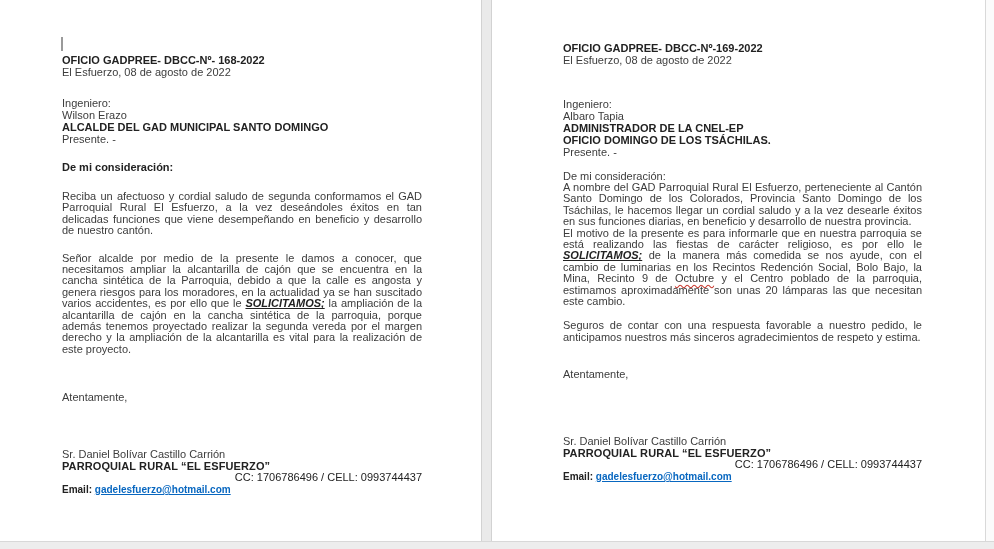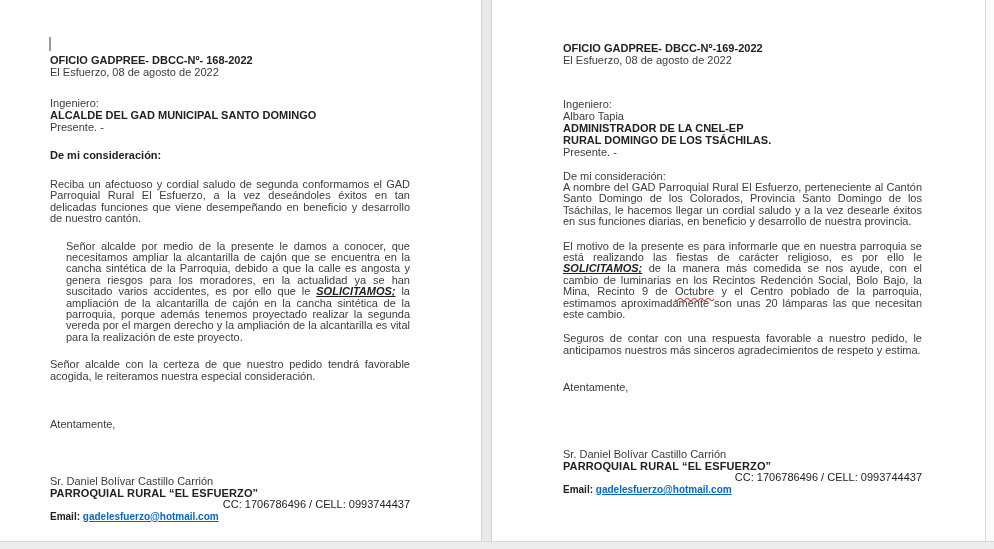--- a/index.html
+++ b/index.html
@@ -5,21 +5,21 @@
   html,body{margin:0;padding:0;}
   body{
     width:994px;height:549px;overflow:hidden;
     background:#ffffff;
     font-family:"Liberation Sans","DejaVu Sans",sans-serif;
     color:#3c3c3c;
   }
   #canvas{position:relative;width:994px;height:549px;}
 
   .page{position:absolute;top:0;height:541px;background:#ffffff;}
-  #page-left{left:0;width:481px;}
+  #page-left{left:12px;width:481px;}
   #page-right{left:492px;width:493px;}
 
   .page-gap{
     position:absolute;top:0;left:481px;width:11px;height:541px;
     background:#eaeaea;
     border-left:1px solid #d2d2d2;border-right:1px solid #d2d2d2;
     box-sizing:border-box;
   }
   .right-strip{
     position:absolute;top:0;left:985px;width:9px;height:541px;
@@ -52,24 +52,24 @@
 
   .greeting{font-size:11px;line-height:12px;}
   #page-left .greeting{margin-top:16px;font-weight:bold;color:#222;}
   #page-right .greeting{margin-top:12px;}
 
   .para{
     font-size:11px;line-height:11.4px;text-align:justify;
     color:#3c3c3c;
   }
   #page-left .p1{margin-top:18px;}
-  #page-left .p2{margin-top:16px;margin-left:16px;}
+  #page-left .p2{margin-top:16px;}
   #page-left .p3{margin-top:16px;}
   #page-right .p1{}
-  #page-right .p2{margin-top:13px;}
+  #page-right .p2{margin-top:0;}
   #page-right .p3{margin-top:13px;}
 
   .seg-strong-iu{font-weight:bold;font-style:italic;text-decoration:underline;color:#222;}
   .seg-spell{
     text-decoration:underline wavy #c9372c;
     text-decoration-skip-ink:none;
     text-underline-offset:2px;
   }
 
   #page-left .closing{margin-top:36px;}
@@ -93,31 +93,31 @@
     <div class="content">
       <span class="text-cursor"></span>
 
       <div class="hdr">
         <div class="oficio">OFICIO GADPREE- DBCC-Nº- 168-2022</div>
         <div class="date">El Esfuerzo, 08 de agosto de 2022</div>
       </div>
 
       <div class="recipient">
         <div class="line">Ingeniero:</div>
+        <div class="line">Wilson Erazo</div>
         <div>
             <div class="line bold">ALCALDE DEL GAD MUNICIPAL SANTO DOMINGO</div>
           </div>
         <div class="line">Presente. -</div>
       </div>
 
       <div class="greeting">De mi consideración:</div>
 
       <div class="para p1"><span class="seg-normal">Reciba un afectuoso y cordial saludo de segunda conformamos el GAD Parroquial Rural El Esfuerzo, a la vez deseándoles éxitos en tan delicadas funciones que viene desempeñando en beneficio y desarrollo de nuestro cantón.</span></div>
       <div class="para p2"><span class="seg-normal">Señor alcalde por medio de la presente le damos a conocer, que necesitamos ampliar la alcantarilla de cajón que se encuentra en la cancha sintética de la Parroquia, debido a que la calle es angosta y genera riesgos para los moradores, en la actualidad ya se han suscitado varios accidentes, es por ello que le </span><span class="seg-strong-iu">SOLICITAMOS;</span><span class="seg-normal"> la ampliación de la alcantarilla de cajón en la cancha sintética de la parroquia, porque además tenemos proyectado realizar la segunda vereda por el margen derecho y la ampliación de la alcantarilla es vital para la realización de este proyecto.</span></div>
-      <div class="para p3"><span class="seg-normal">Señor alcalde con la certeza de que nuestro pedido tendrá favorable acogida, le reiteramos nuestra especial consideración.</span></div>
 
       <div class="line closing">Atentamente,</div>
 
       <div class="signature">
         <div class="line">Sr. Daniel Bolívar Castillo Carrión</div>
         <div class="line sig-org">PARROQUIAL RURAL “EL ESFUERZO”</div>
         <div class="sig-cc">CC: 1706786496 / CELL: 0993744437</div>
         <div class="sig-email-row">
           <span class="sig-email-label">Email:</span>
           <span> </span>
@@ -134,21 +134,21 @@
       <div class="hdr">
         <div class="oficio">OFICIO GADPREE- DBCC-Nº-169-2022</div>
         <div class="date">El Esfuerzo, 08 de agosto de 2022</div>
       </div>
 
       <div class="recipient">
         <div class="line">Ingeniero:</div>
         <div class="line">Albaro Tapia</div>
         <div>
             <div class="line bold">ADMINISTRADOR DE LA CNEL-EP</div>
-            <div class="line bold">RURAL DOMINGO DE LOS TSÁCHILAS.</div>
+            <div class="line bold">OFICIO DOMINGO DE LOS TSÁCHILAS.</div>
           </div>
         <div class="line">Presente. -</div>
       </div>
 
       <div class="greeting">De mi consideración:</div>
 
       <div class="para p1"><span class="seg-normal">A nombre del GAD Parroquial Rural El Esfuerzo, perteneciente al Cantón Santo Domingo de los Colorados, Provincia Santo Domingo de los Tsáchilas, le hacemos llegar un cordial saludo y a la vez desearle éxitos en sus funciones diarias, en beneficio y desarrollo de nuestra provincia.</span></div>
       <div class="para p2"><span class="seg-normal">El motivo de la presente es para informarle que en nuestra parroquia se está realizando las fiestas de carácter religioso, es por ello le </span><span class="seg-strong-iu">SOLICITAMOS;</span><span class="seg-normal"> de la manera más comedida se nos ayude, con el cambio de luminarias en los Recintos Redención Social, Bolo Bajo, la Mina, Recinto 9 de </span><span class="seg-spell">Octubre</span><span class="seg-normal"> y el Centro poblado de la parroquia, estimamos aproximadamente son unas 20 lámparas las que necesitan este cambio.</span></div>
       <div class="para p3"><span class="seg-normal">Seguros de contar con una respuesta favorable a nuestro pedido, le anticipamos nuestros más sinceros agradecimientos de respeto y estima.</span></div>
 

